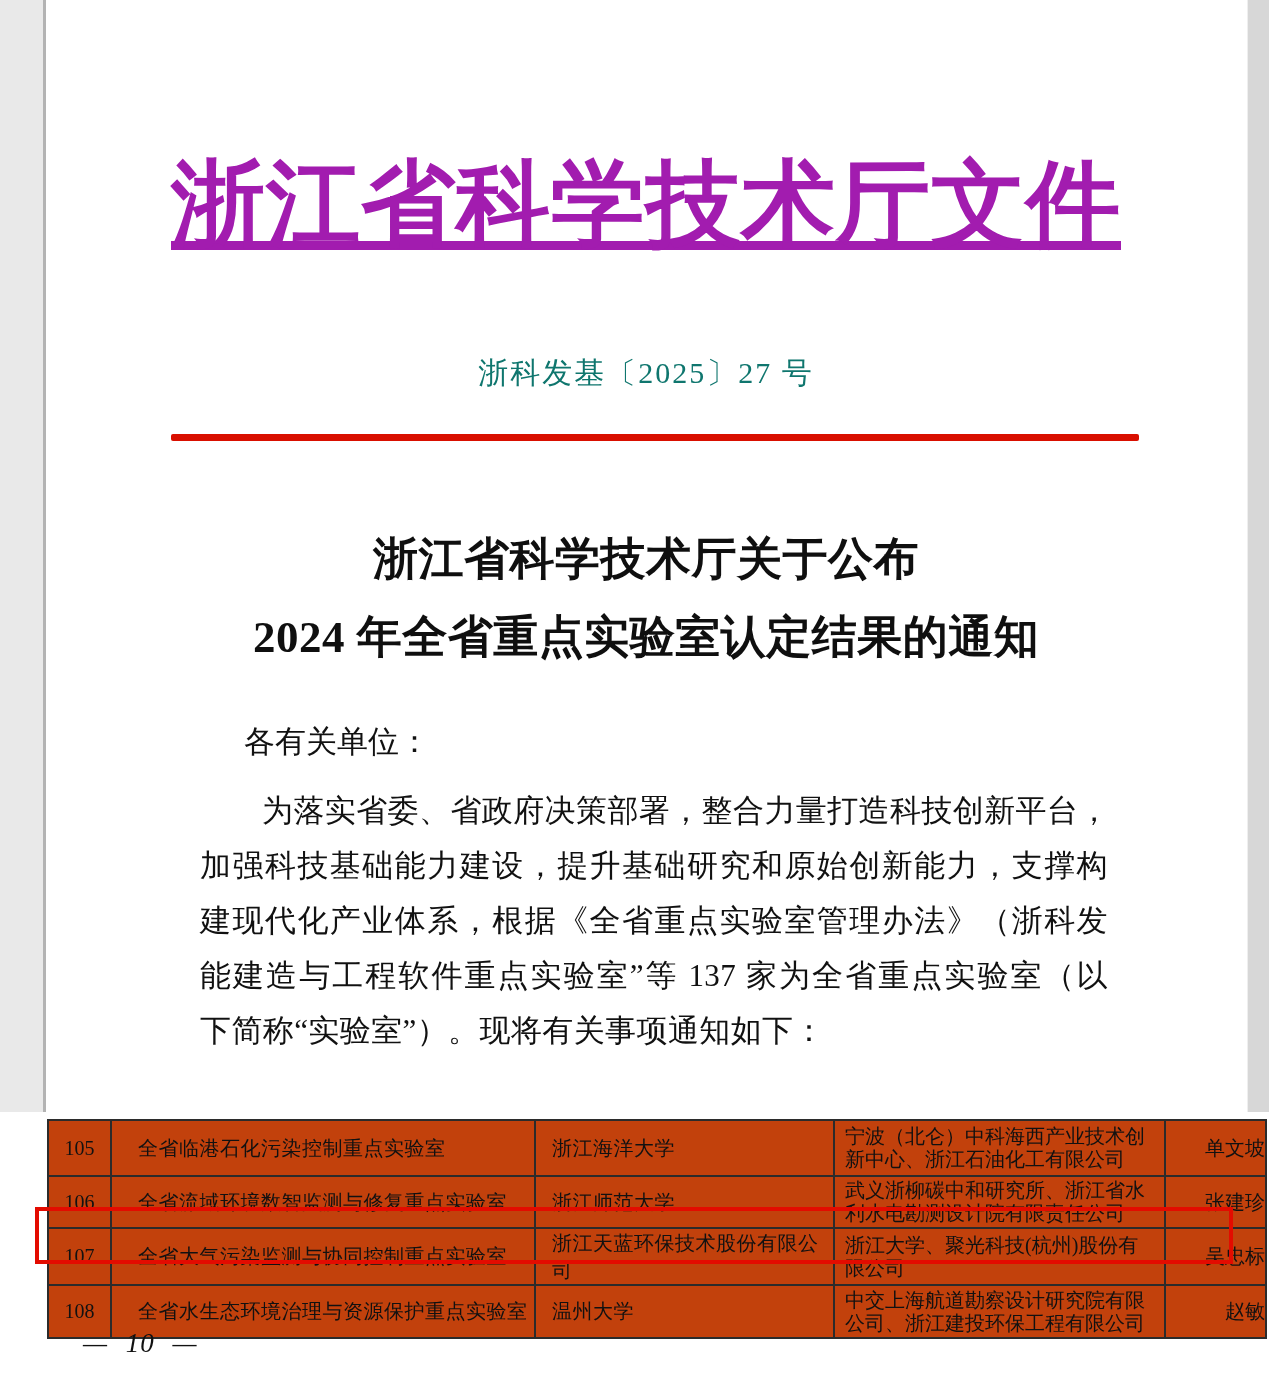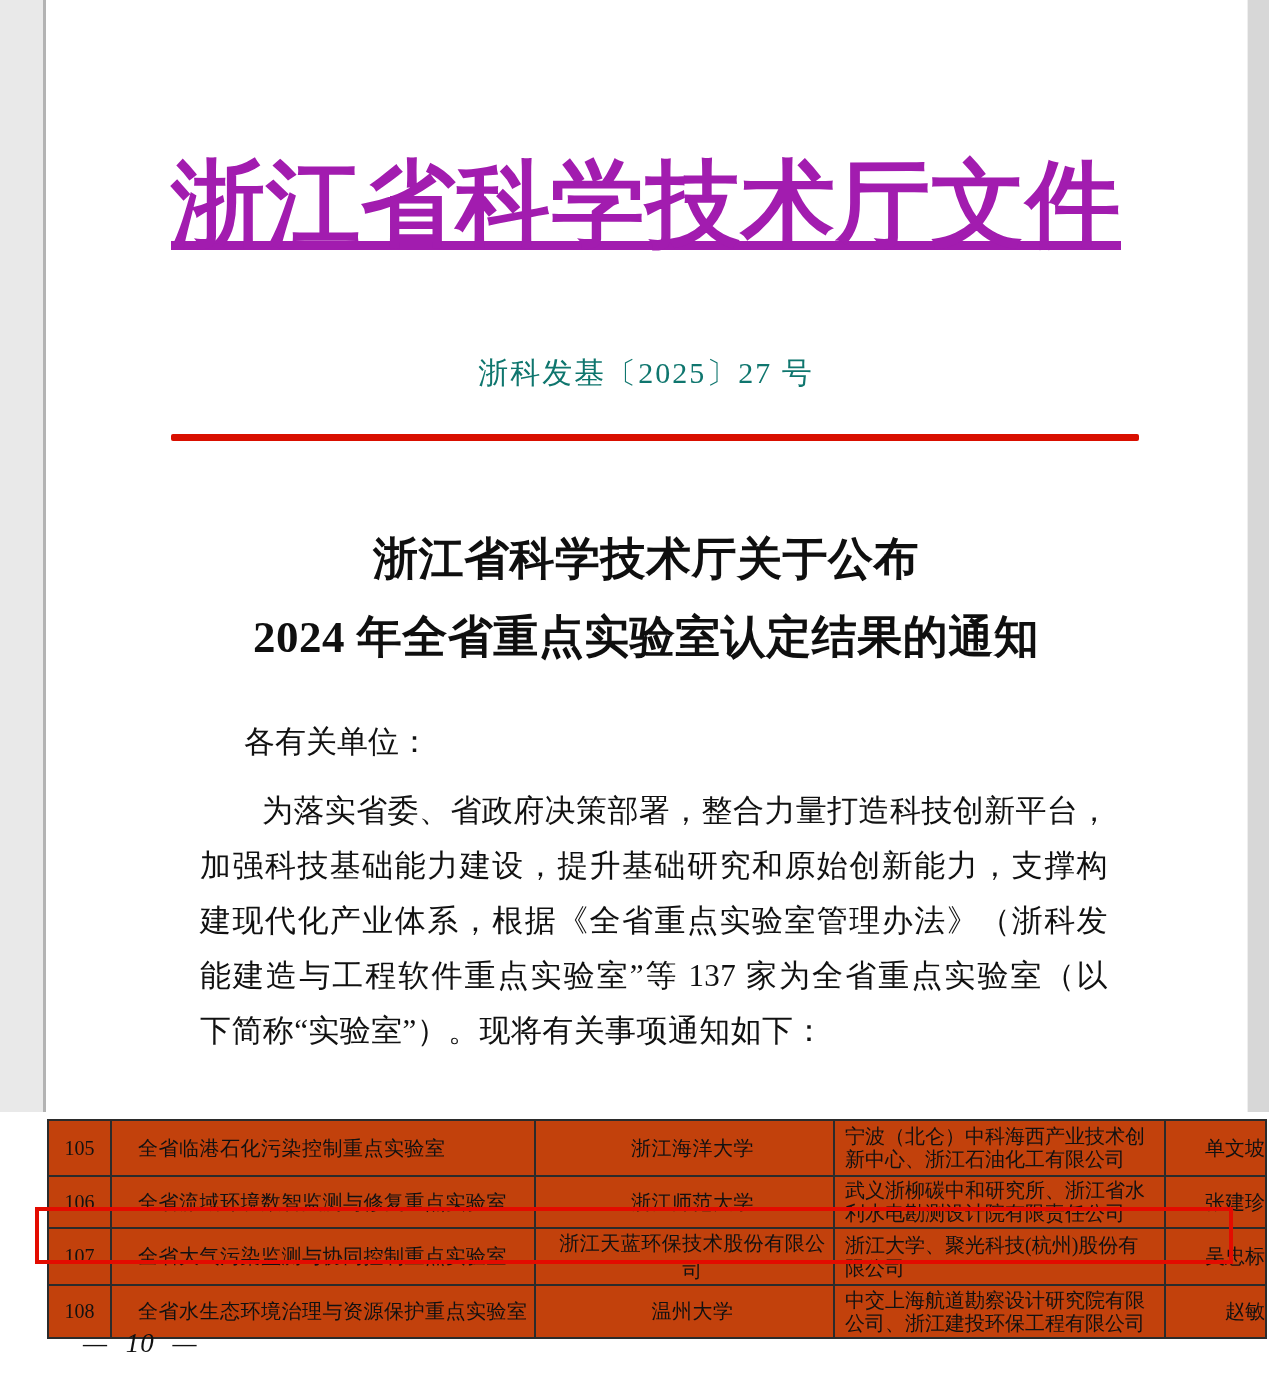--- a/index.html
+++ b/index.html
@@ -39,21 +39,21 @@
   .bline.indent{text-indent:62px;}
   .bline.last{text-align-last:left;}
   
   .results-table{left:47px;top:1113px;border-collapse:collapse;table-layout:fixed;background:#c2410c;margin-top:6px;}
   .results-table td{
     border:2px solid #2b2b2b;font-size:20px;color:#111;
     vertical-align:middle;overflow:hidden;padding:0;
   }
   .td-num{width:61px;text-align:center;}
   .td-lab{width:396px;text-align:left;padding-left:26px !important;letter-spacing:0.5px;}
-  .td-host{width:281px;text-align:center;padding-left:16px !important;letter-spacing:0.5px;}
+  .td-host{width:281px;text-align:left;padding-left:16px !important;letter-spacing:0.5px;}
   .td-partners{width:313px;text-align:left;padding:2px 6px 2px 10px !important;font-size:19px;line-height:23px;letter-spacing:0;}
   .td-person{width:99px;text-align:right;}
   .r1 td{height:50px;} .r2 td{height:43px;} .r3 td{height:51px;} .r4 td{height:47px;}
   
   .highlight-box{
     left:35px;top:1207px;width:1190px;height:49px;
     border:4px solid #e30b00;background:transparent;z-index:6;
   }
   .pagenum{left:83px;top:1328px;font-size:27px;color:#111;word-spacing:10px;letter-spacing:1px;font-style:italic;}
 </style>

